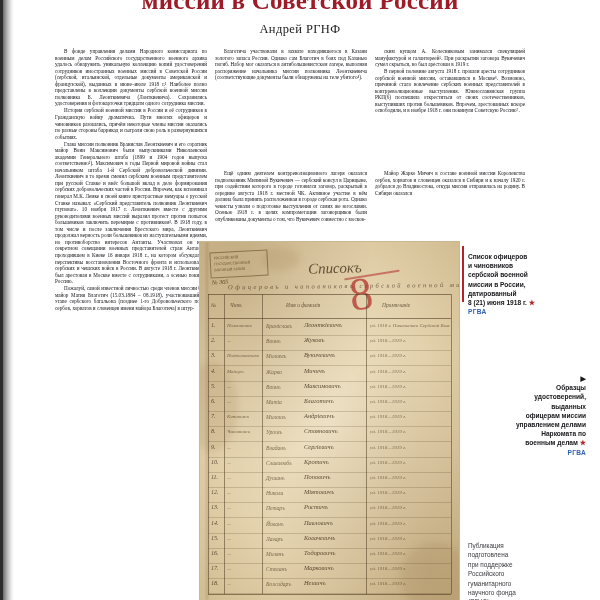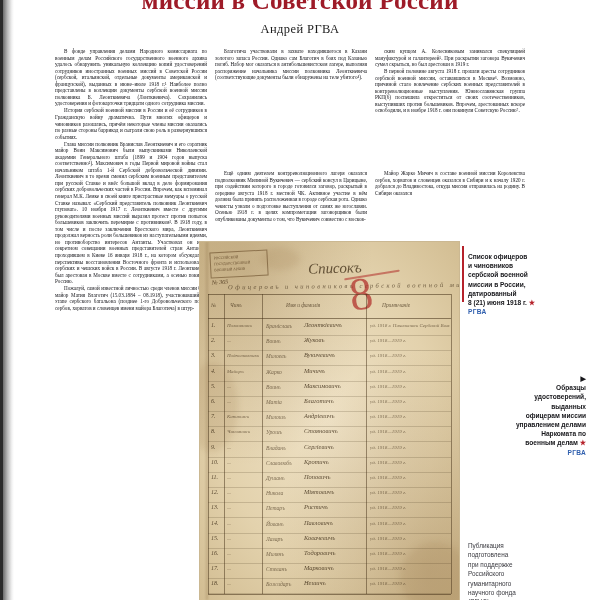--- a/index.html
+++ b/index.html
@@ -277,21 +277,21 @@
 </style>
 </head>
 <body>
 
 <div id="page">
 
   <div class="gutter"></div>
   <div class="gutter-edge"></div>
 
   <div class="title">миссии в Советской России</div>
-  <div class="byline">Андрей РГВА</div>
+  <div class="byline">Андрей РГНФ</div>
 
   <div class="col" id="col1">
     <p class="first">В фонде управления делами Народного комиссариата по военным делам Российского государственного военного архива удалось обнаружить уникальную коллекцию копий удостоверений сотрудников иностранных военных миссий в Советской России (сербской, итальянской, отдельные документы американской и французской), выданных в июне–июле 1918 г.¹ Наиболее полно представлены в коллекции документы сербской военной миссии полковника Б. Леонткиевича (Лонткиевича). Сохранились удостоверения и фотокарточки тридцати одного сотрудника миссии.</p>
     <p>История сербской военной миссии в России и её сотрудников в Гражданскую войну драматична. Пути многих офицеров и чиновников разошлись, причём некоторые члены миссии оказались по разные стороны баррикад и сыграли свою роль в развернувшихся событиях.</p>
     <p>Глава миссии полковник Бранислав Леонткиевич и его соратник майор Воин Максимович были выпускниками Николаевской академии Генерального штаба (1899 и 1904 годов выпуска соответственно²). Максимович в годы Первой мировой войны стал начальником штаба 1-й Сербской добровольческой дивизии. Леонткиевич в то время сменил сербским военным представителем при русской Ставке и внёс большой вклад в дело формирования сербских добровольческих частей в России. Впрочем, как вспоминал генерал М.К. Лемке в своей книге пристрастные мемуары о русской Ставке называл: «Сербский представитель полковник Леонткиевич глуповат». 10 ноября 1917 г. Леонткиевич вместе с другими руководителями военных миссий выразил протест против попыток большевиков заключить перемирие с противником³. В 1918 году, в том числе и после заключения Брестского мира, Леонткиевич продолжал верность роли большевиков из наступательными идеями, но противоборство интересов Антанты. Участвовал он и в секретном совещании военных представителей стран Антанты, проходившем в Киеве 16 января 1918 г., на котором обсуждались перспективы восстановления Восточного фронта и использовании сербских и чешских войск в России. В августе 1918 г. Леонткиевич был арестован в Москве вместе с сотрудниками, а осенью покинул Россию.</p>
     <p>Пожалуй, самой известной личностью среди членов миссии был майор Матия Благотич (15.03.1884 – 08.1918), участвовавший на этапе сербского батальона (позднее 1-го Добровольческого полка сербов, хорватов и словенцев имени майора Благотича) в штур-</p>
   </div>
 
   <div class="col" id="col2">
     <p class="first">Благотича участвовали в захвате находившегося в Казани золотого запаса России. Однако сам Благотич в боях под Казанью погиб. Набор мог оказаться в антибольшевистском лагере, выполняя распоряжение начальника миссии полковника Леонткиевича (соответствующие документы были обнаружены на теле убитого⁴).</p>

